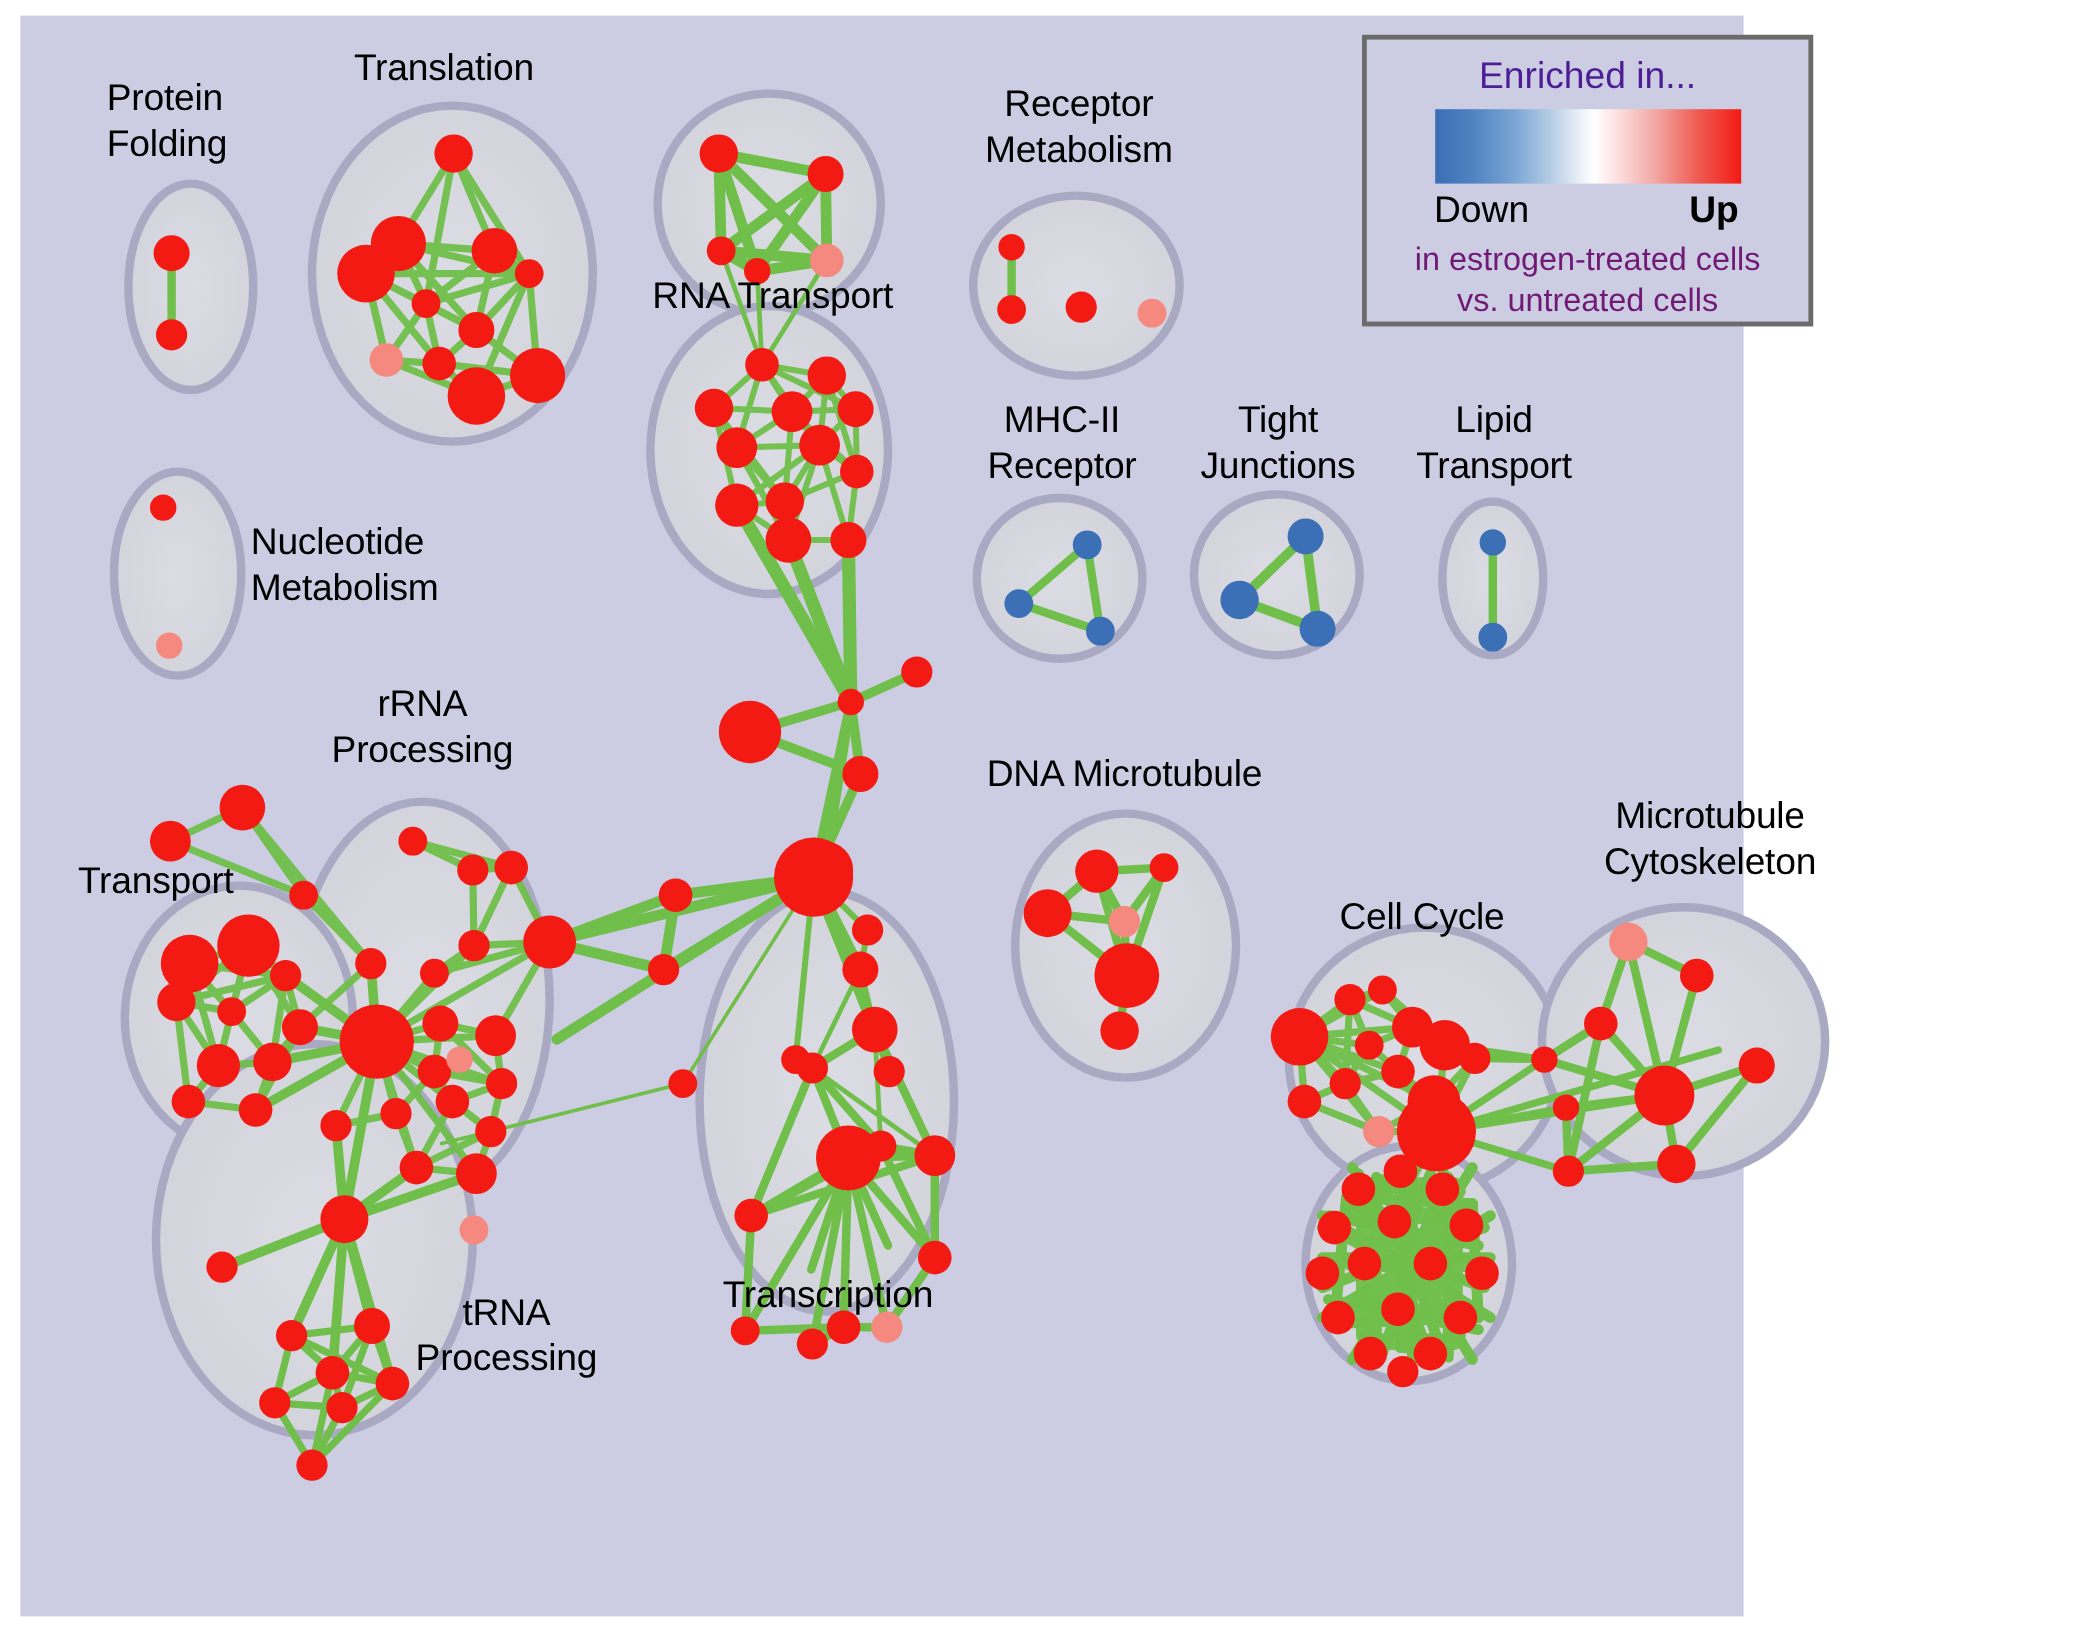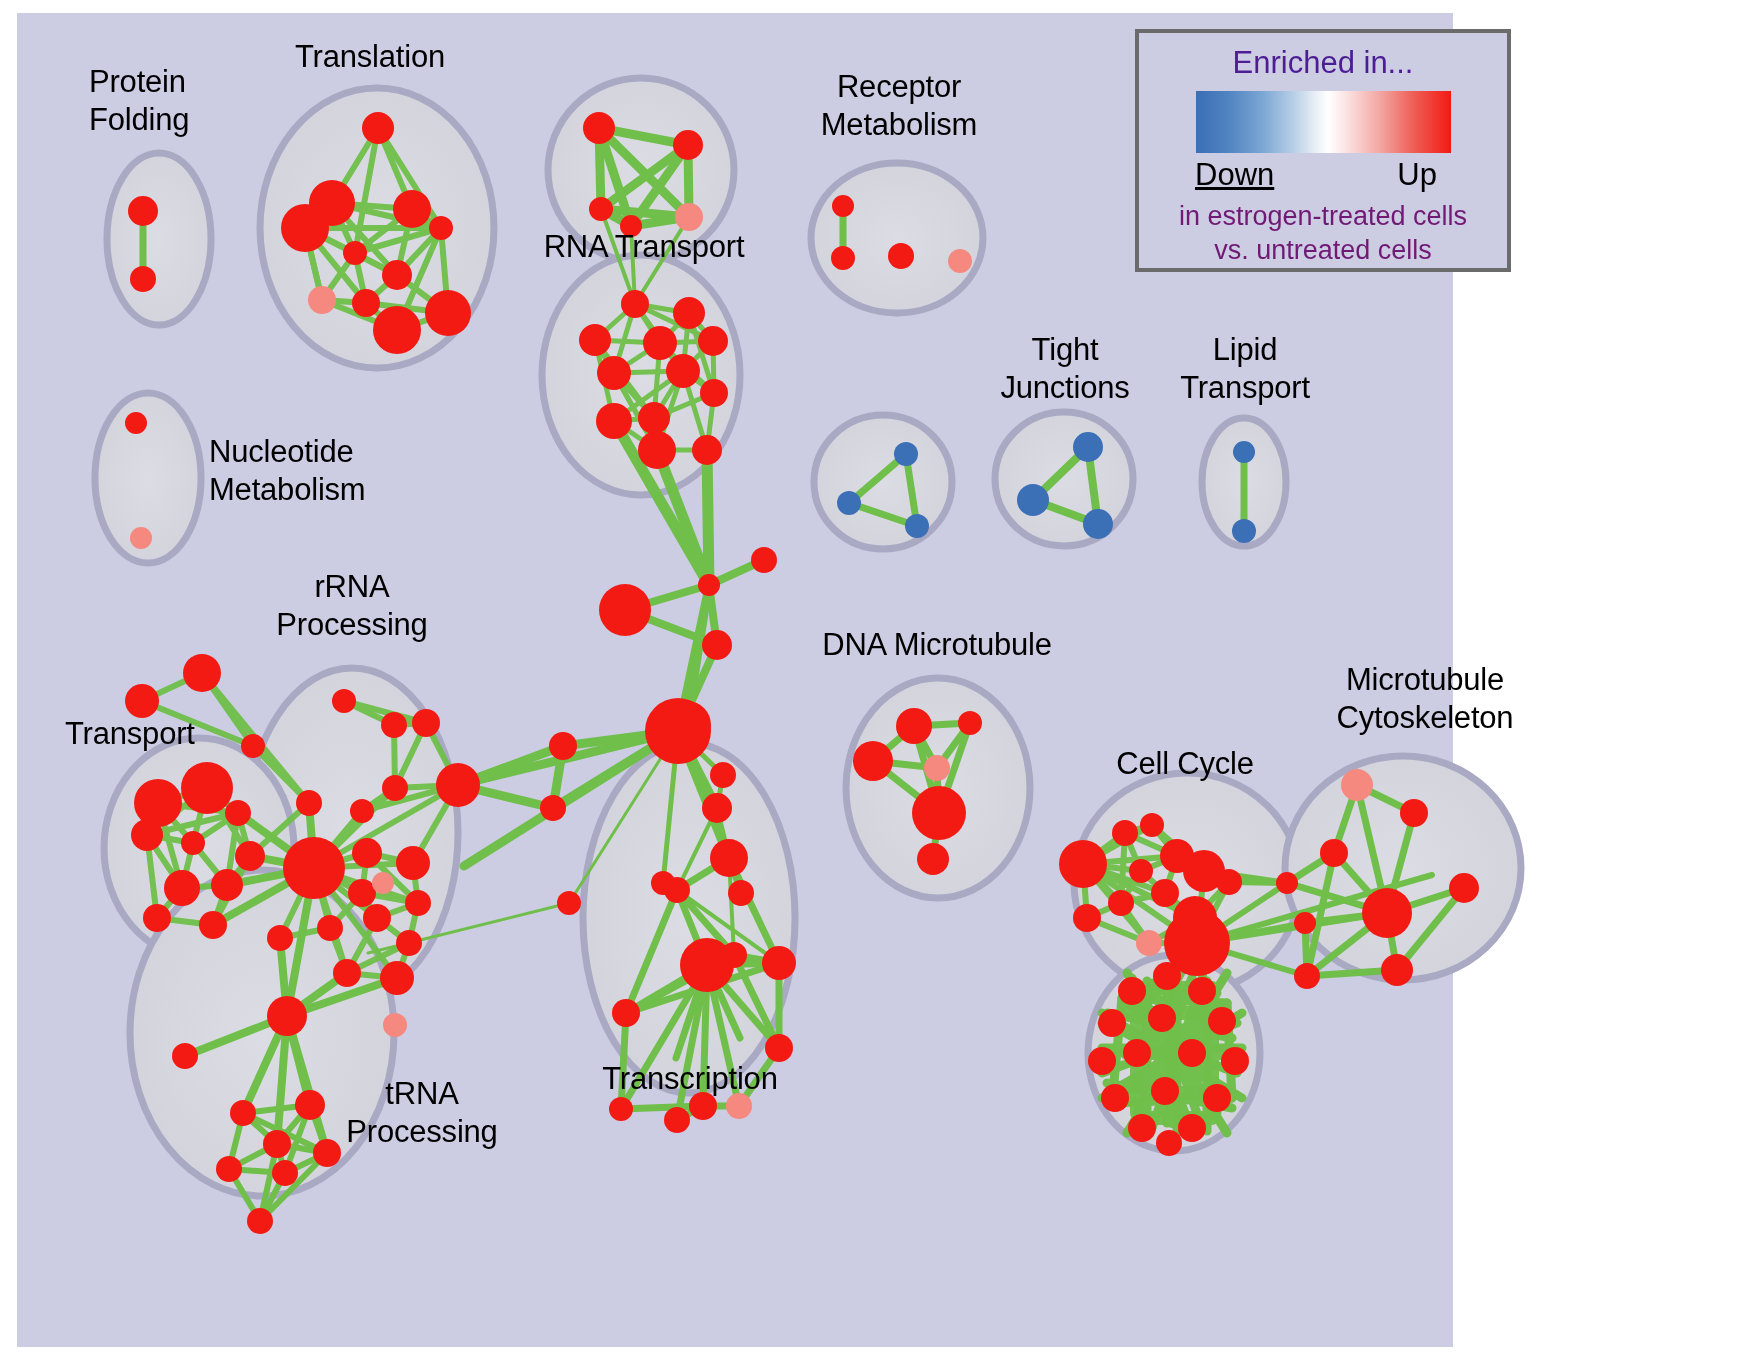--- a/index.html
+++ b/index.html
@@ -45,22 +45,22 @@
     width:255px;height:62px;
     background:linear-gradient(to right,
       #3b6fb6 0%, #4e82c0 12%, #7ba6d4 26%, #b6cee6 38%,
       #eef3f8 48%, #ffffff 52%, #fbdede 60%, #f3a7a3 72%,
       #ee5b52 86%, #f31a14 100%);
   }
   #legend .lg-ends{
     position:relative;height:40px;margin:4px 58px 0 56px;
     font-size:31px;color:#000;
   }
-  #legend .lg-down{position:absolute;left:0;top:0;text-decoration:underline;}
-  #legend .lg-up{position:absolute;right:12px;top:0;}
+  #legend .lg-down{position:absolute;left:0;top:0;}
+  #legend .lg-up{position:absolute;right:0;top:0;font-weight:bold;}
   #legend .lg-sub{
     text-align:center;font-size:27px;color:#701a75;line-height:34px;margin-top:2px;
   }
 </style>
 </head>
 <body>
 
 <div id="canvas">
   <div id="plot">
 
@@ -742,20 +742,21 @@
 
     <div class="cl-label center" style="left:228px;top:25px;width:250px;"><span>Translation</span></div>
 
 
     <div class="cl-label center" style="left:762px;top:55px;width:240px;"><span>Receptor</span><br><span>Metabolism</span></div>
 
     <div class="cl-label center" style="left:492px;top:215px;width:270px;"><span>RNA Transport</span></div>
 
     <div class="cl-label" style="left:192px;top:420px;"><span>Nucleotide</span><br><span>Metabolism</span></div>
 
+    <div class="cl-label center" style="left:768px;top:318px;width:200px;"><span>MHC-II</span><br><span>Receptor</span></div>
 
     <div class="cl-label center" style="left:950px;top:318px;width:196px;"><span>Tight</span><br><span>Junctions</span></div>
 
     <div class="cl-label center" style="left:1128px;top:318px;width:200px;"><span>Lipid</span><br><span>Transport</span></div>
 
     <div class="cl-label center" style="left:224px;top:555px;width:222px;"><span>rRNA</span><br><span>Processing</span></div>
 
     <div class="cl-label" style="left:48px;top:702px;"><span>Transport</span></div>
 
     <div class="cl-label center" style="left:290px;top:1062px;width:230px;"><span>tRNA</span><br><span>Processing</span></div>

